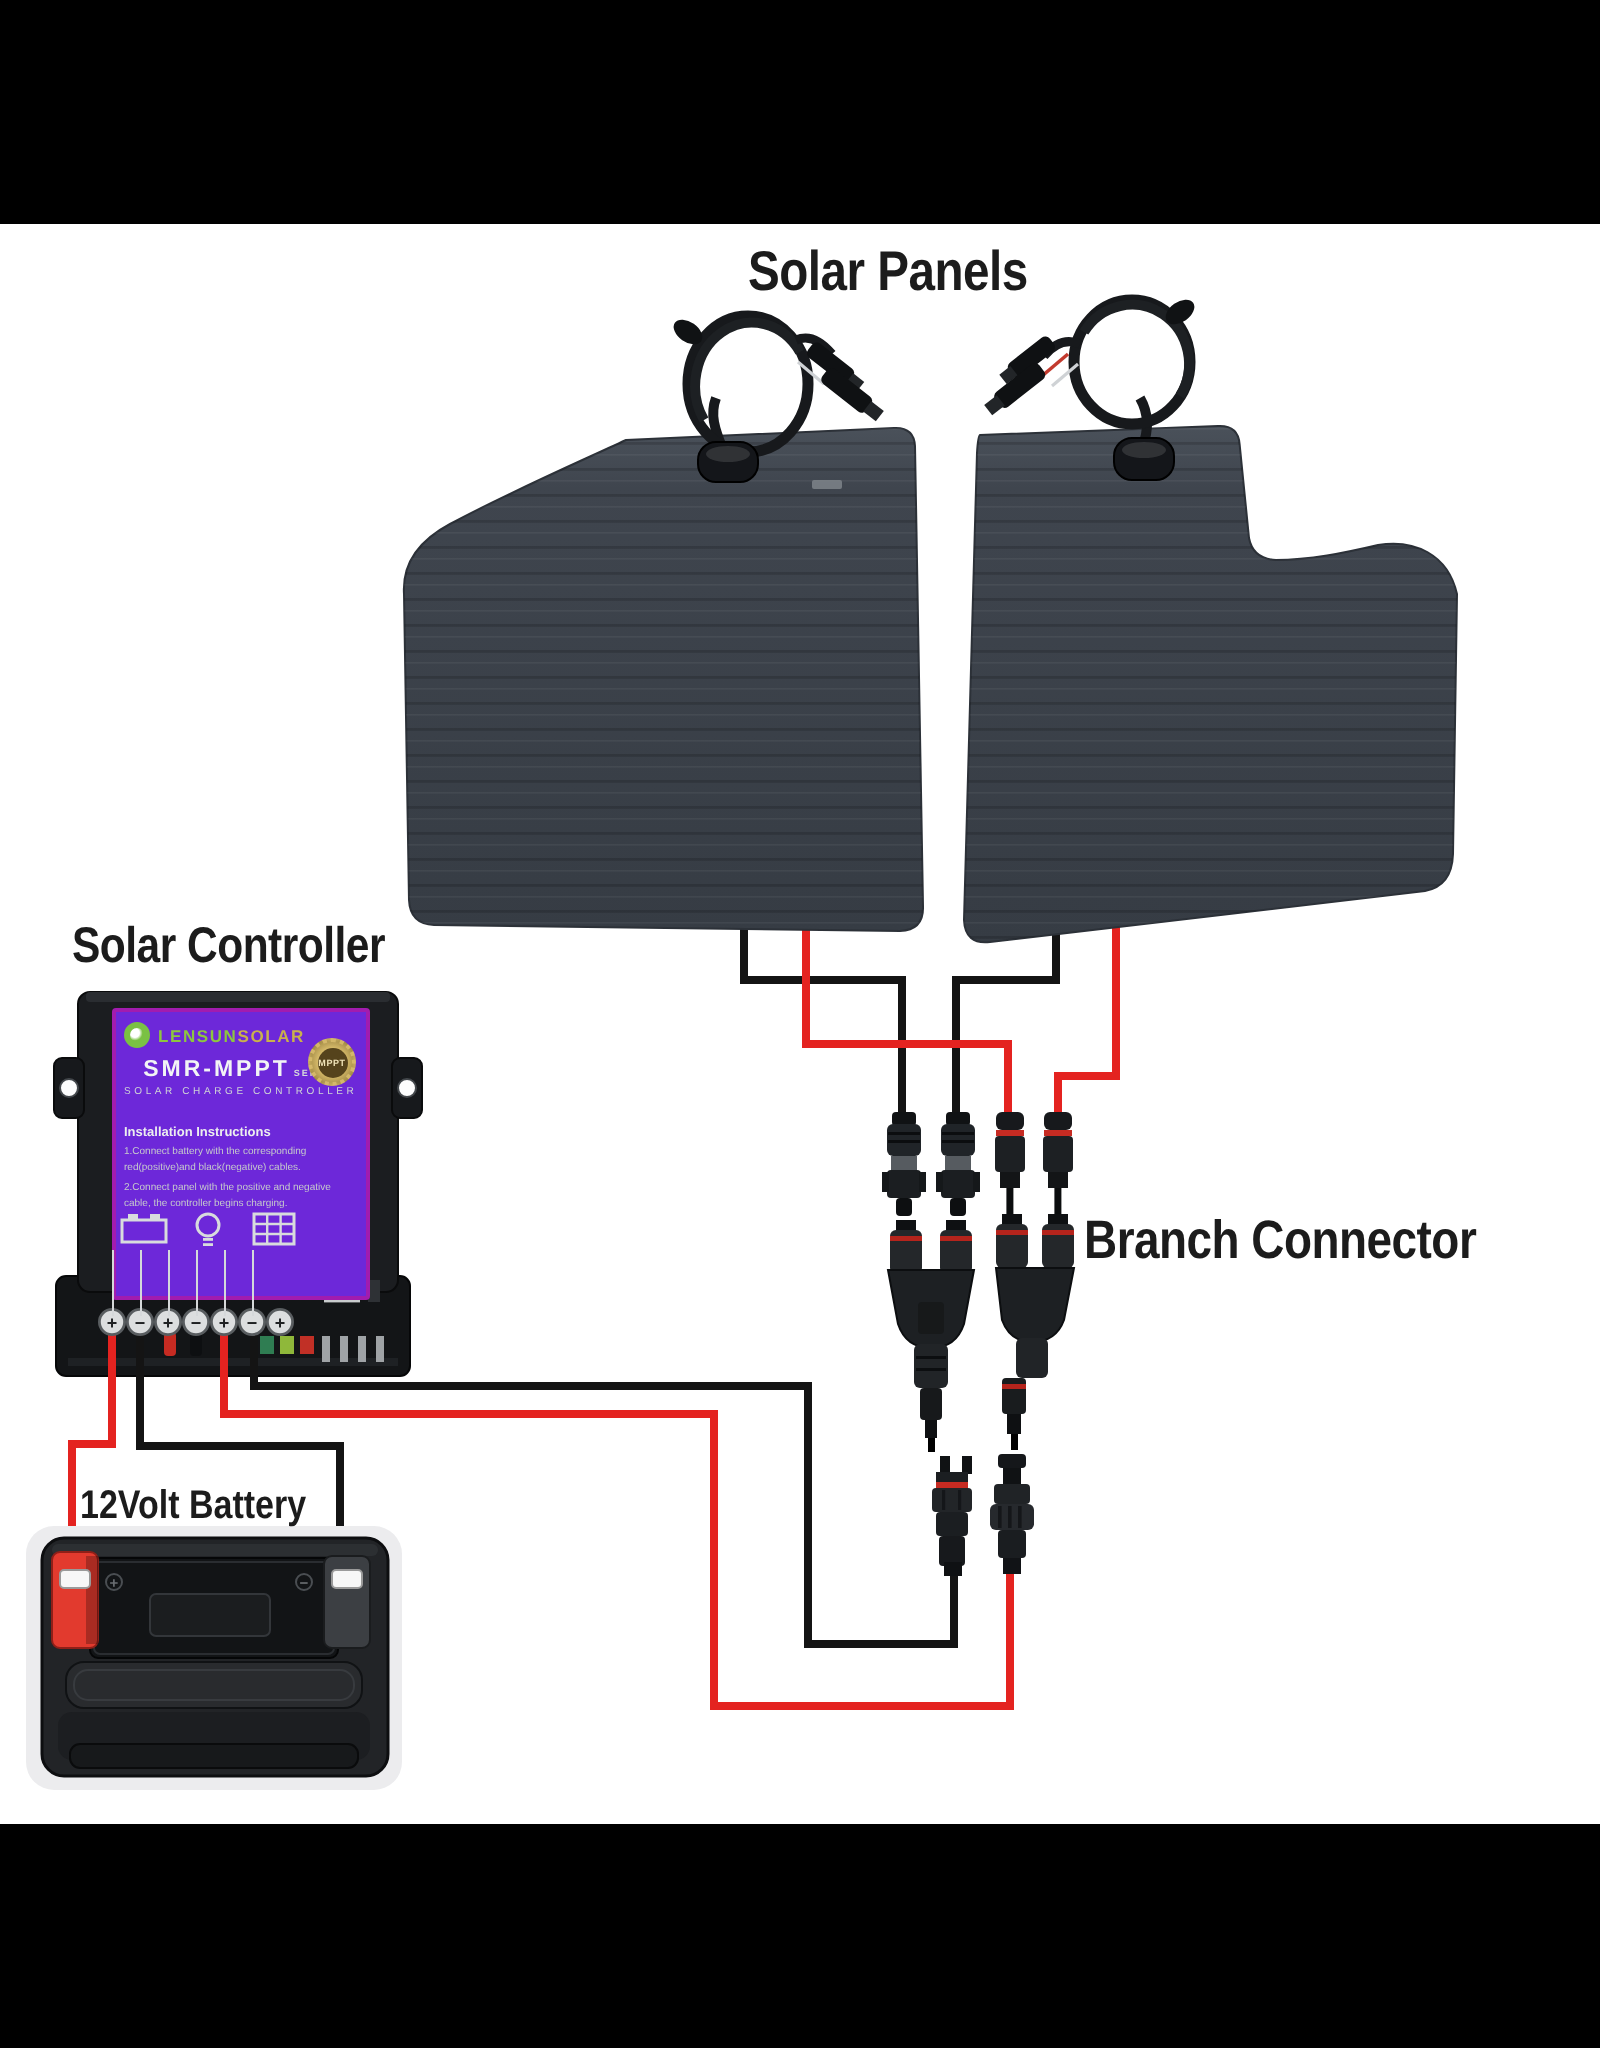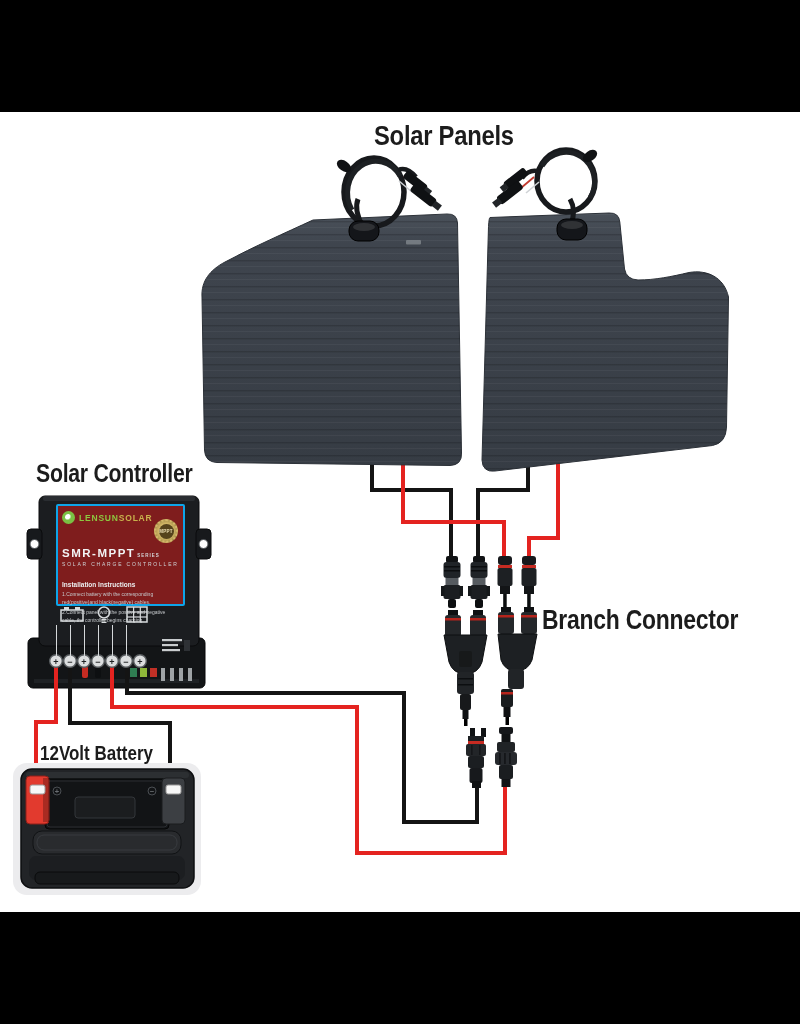--- a/index.html
+++ b/index.html
@@ -9,38 +9,38 @@
   .band.top{top:0;height:112px;}
   .band.bottom{top:912px;height:112px;}
   svg#diagram{position:absolute;left:0;top:0;}
   .dlabel{position:absolute;font-weight:bold;color:#1c1c1c;white-space:nowrap;
           transform-origin:left top;transform:scaleX(.85);letter-spacing:-.3px;}
   #lbl-panels{left:374px;top:120px;font-size:28px;}
   #lbl-controller{left:36px;top:459px;font-size:25px;}
   #lbl-branch{left:542px;top:605px;font-size:27px;}
   #lbl-battery{left:40px;top:742px;font-size:20px;letter-spacing:0;}
   
-  .ctl-label{position:absolute;left:56px;top:504px;width:129px;height:102px;
-     box-sizing:border-box;background:#7f1d1d;border:2px solid #0ea5e9;
+  .ctl-label{position:absolute;left:56px;top:504px;width:129px;height:146px;
+     box-sizing:border-box;background:#6d28d9;border:2px solid #a21caf;
      border-radius:2px;padding:4px 4px 0 4px;color:#e8eaec;}
   .logo-row{display:flex;align-items:center;height:13px;margin-top:1px;}
   .logo-circle{width:11px;height:11px;border-radius:50%;border:3px solid #7ac143;
      background:radial-gradient(circle at 35% 35%,#fff 0 35%,#7ac143 60%);
      box-sizing:border-box;width:13px;height:13px;}
   .brand{margin-left:4px;font-size:8.5px;font-weight:bold;letter-spacing:.8px;}
   .brand .b1{color:#8dc63f;} .brand .b2{color:#c9b14c;}
   .badge{position:absolute;right:5px;top:13px;width:24px;height:24px;border-radius:50%;
      background:radial-gradient(circle,#dcc06e 0 45%,#8a7435 100%);
      border:2px dotted #d4b86a;box-sizing:border-box;
      display:flex;align-items:center;justify-content:center;}
   .badge-inner{width:15px;height:15px;border-radius:50%;background:#55431c;
      display:flex;align-items:center;justify-content:center;
      font-size:4.5px;font-weight:bold;color:#f0e3b8;letter-spacing:.3px;}
-  .model-row{margin-top:23px;font-size:11.5px;font-weight:bold;letter-spacing:1.5px;
-     color:#f2f4f5;display:flex;align-items:baseline;}
+  .model-row{margin-top:5px;font-size:11.5px;font-weight:bold;letter-spacing:1.5px;
+     color:#f2f4f5;display:flex;align-items:baseline;justify-content:center;}
   .model-suffix{font-size:4.5px;letter-spacing:1px;margin-left:2px;color:#d6d9db;}
   .subtitle{font-size:5px;letter-spacing:1.8px;color:#cfd3d6;margin-top:2px;}
   .inst-title{margin-top:14px;font-size:6.5px;font-weight:bold;color:#eceeef;}
   .inst{font-size:5px;line-height:1.6;color:#c6c9cc;margin-top:2px;width:118px;}
   .icon{position:absolute;top:100px;}
   #icon-batt{left:2px;} #icon-load{left:38px;} #icon-pv{left:68px;}
   .vline{position:absolute;width:1.2px;background:#d5d8da;top:119px;height:33px;}
 </style>
 </head>
 <body>

